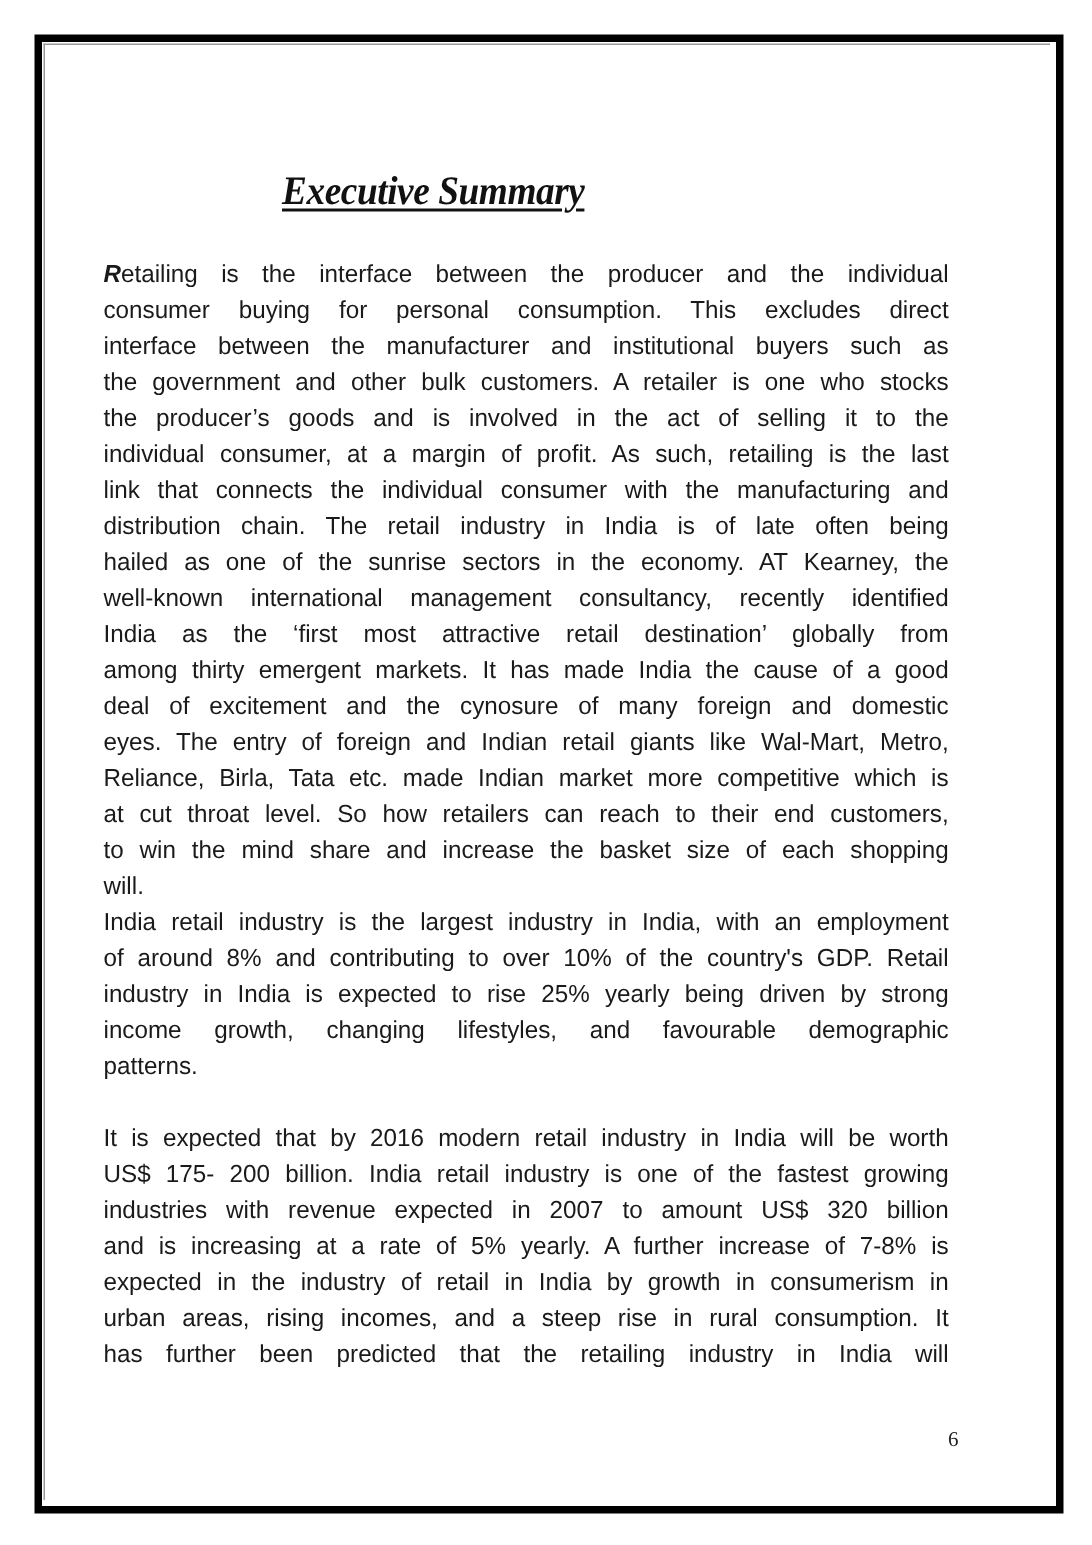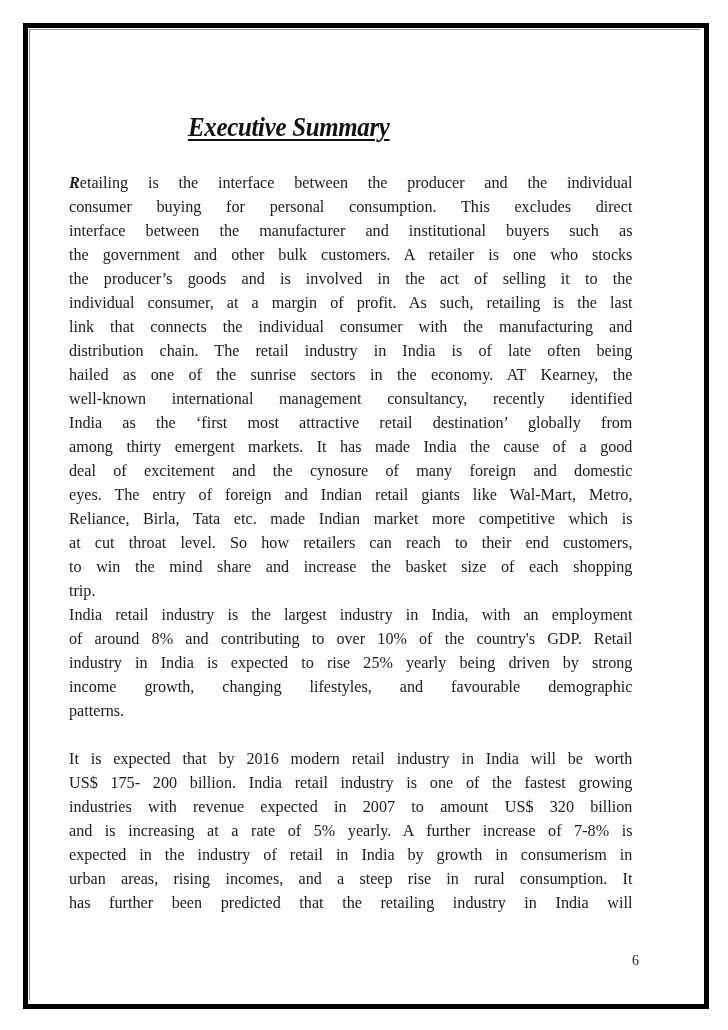--- a/index.html
+++ b/index.html
@@ -22,21 +22,21 @@
     font-weight: bold; font-style: italic;
     font-size: 27px; line-height: 32px;
     color: #111111; text-decoration: underline; text-decoration-thickness: 2px;
     text-underline-offset: 3px;
     letter-spacing: -0.3px;
     transform: scaleX(0.92); transform-origin: left top;
     white-space: nowrap;
   }
   .body-text {
     position: absolute; left: 69px; top: 171px; width: 572px;
-    font-family: Liberation Serif, serif;
+    font-family: Liberation Sans, sans-serif;
     font-size: 16.4px; line-height: 24px; color: #1a1a1a;
   }
   .line {
     display: block; height: 24px; white-space: nowrap;
     text-align: justify; text-align-last: justify;
     transform: scaleX(0.985); transform-origin: left top;
   }
   .line.last { text-align-last: left; }
   .line.blank { height: 24px; }
   .drop { font-weight: bold; font-style: italic; }
@@ -66,21 +66,21 @@
     <div class="line"><span>distribution chain. The retail industry in India is of late often being</span></div>
     <div class="line"><span>hailed as one of the sunrise sectors in the economy. AT Kearney, the</span></div>
     <div class="line"><span>well-known international management consultancy, recently identified</span></div>
     <div class="line"><span>India as the ‘first most attractive retail destination’ globally from</span></div>
     <div class="line"><span>among thirty emergent markets. It has made India the cause of a good</span></div>
     <div class="line"><span>deal of excitement and the cynosure of many foreign and domestic</span></div>
     <div class="line"><span>eyes. The entry of foreign and Indian retail giants like Wal-Mart, Metro,</span></div>
     <div class="line"><span>Reliance, Birla, Tata etc. made Indian market more competitive which is</span></div>
     <div class="line"><span>at cut throat level. So how retailers can reach to their end customers,</span></div>
     <div class="line"><span>to win the mind share and increase the basket size of each shopping</span></div>
-    <div class="line last"><span>trip.</span></div>
+    <div class="line last"><span>will.</span></div>
     <div class="line"><span>India retail industry is the largest industry in India, with an employment</span></div>
     <div class="line"><span>of around 8% and contributing to over 10% of the country's GDP. Retail</span></div>
     <div class="line"><span>industry in India is expected to rise 25% yearly being driven by strong</span></div>
     <div class="line"><span>income growth, changing lifestyles,     and  favourable   demographic</span></div>
     <div class="line last"><span>patterns.</span></div>
     <div class="line last blank"><span></span></div>
     <div class="line"><span>It is expected that by 2016 modern retail industry in India will be worth</span></div>
     <div class="line"><span>US$ 175- 200 billion. India retail industry is one of the fastest growing</span></div>
     <div class="line"><span>industries with revenue expected in 2007 to amount US$ 320 billion</span></div>
     <div class="line"><span>and is increasing at a rate of 5% yearly. A further increase of 7-8% is</span></div>

